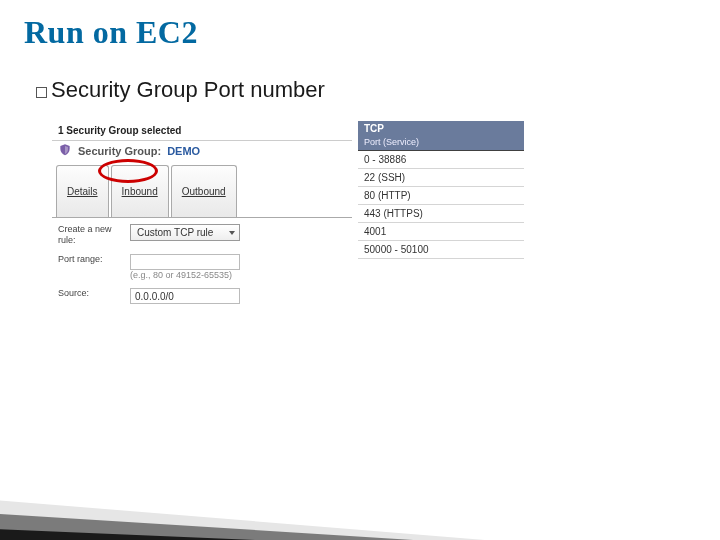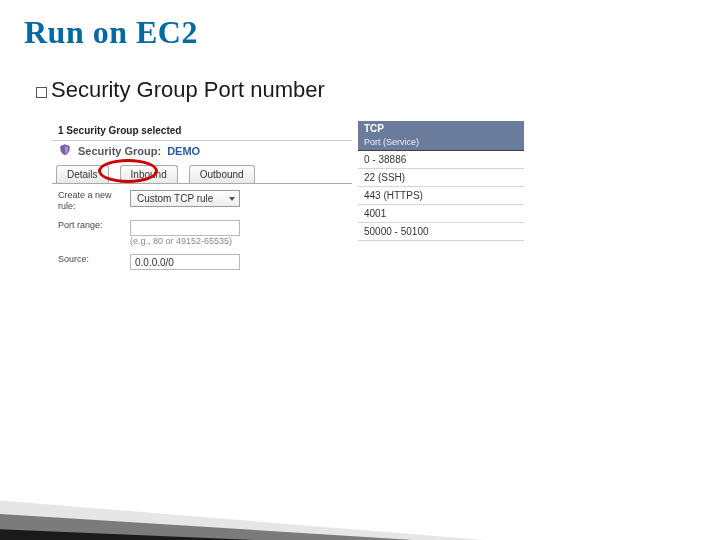--- a/index.html
+++ b/index.html
@@ -69,27 +69,28 @@
   .tabs {
     display: flex;
     border-bottom: 1px solid #aaa;
     padding-left: 4px;
     position: relative;
   }
   .tab {
     border: 1px solid #aaa;
     border-bottom: none;
     background: linear-gradient(#fdfdfd,#e9e9e9);
-    padding: 3px 10px;
+    padding: 20px 10px;
     font-size: 10px;
     color: #333;
-    margin-right: 11px;
+    margin-right: 2px;
     border-radius: 3px 3px 0 0;
     position: relative;
     cursor: pointer;
+    text-decoration: underline;
   }
   .circle-mark {
     position: absolute;
     border: 3px solid #c00;
     border-radius: 50%;
     width: 60px; height: 24px;
     left: 46px;
     top: -6px;
     pointer-events: none;
   }
@@ -228,20 +229,21 @@
         <div class="text-input" style="line-height:12px">0.0.0.0/0</div>
       </div>
     </div>
   </div>
 
   <div class="right-panel">
     <div class="tcp-header">TCP</div>
     <div class="tcp-sub">Port (Service)</div>
     <div class="port-row">0 - 38886</div>
     <div class="port-row">22 (SSH)</div>
+    <div class="port-row">80 (HTTP)</div>
     <div class="port-row">443 (HTTPS)</div>
     <div class="port-row">4001</div>
     <div class="port-row">50000 - 50100</div>
   </div>
 
 </div>
 
 <div class="wedge">
   <div class="w1"></div>
     <div class="w2"></div>

